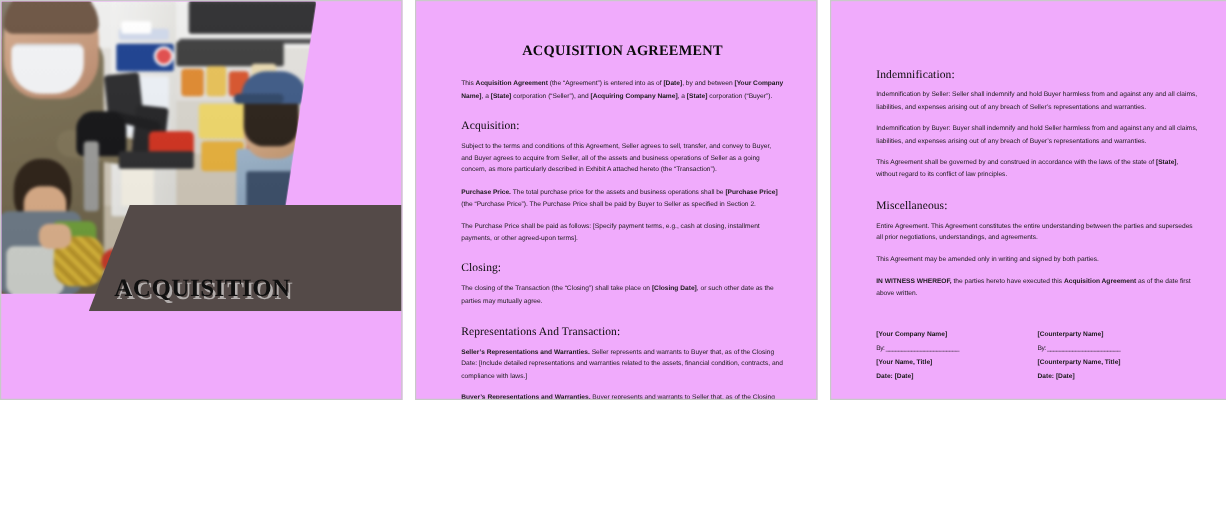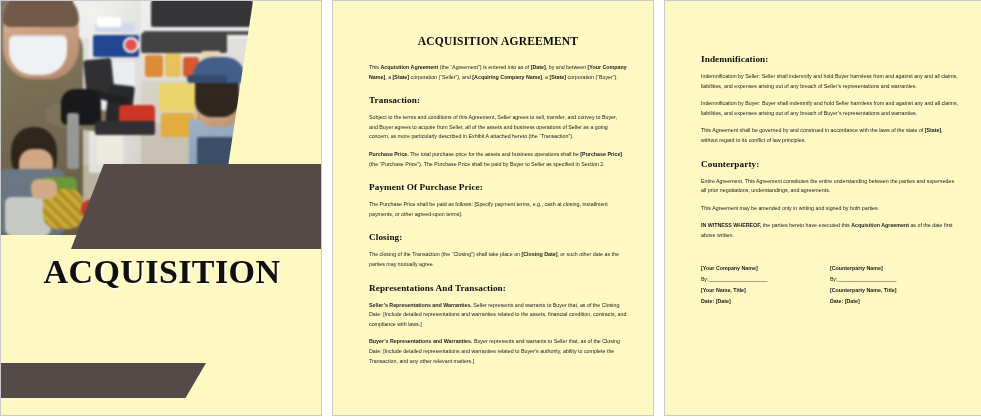--- a/index.html
+++ b/index.html
@@ -23,22 +23,22 @@
     display: flex;
     flex-direction: row;
     align-items: flex-start;
     gap: 10px;
   }
 
   
   .page {
     position: relative;
     width: 322px;
-    height: 416px;
-    background: #fef9c3;
+    height: 320px;
+    background: #f0abfc;
     border: 1px solid #c9c9c9;
     box-sizing: border-box;
     overflow: hidden;
     flex: 0 0 auto;
   }
 
   
   .cover-photo {
     position: absolute;
     left: 0;
@@ -148,26 +148,25 @@
   }
 
   .cover-title {
     position: absolute;
     left: 0;
     top: 218px;
     width: 322px;
     text-align: center;
     font-family: "Liberation Serif", serif;
     font-weight: 700;
-    font-size: 34px;
+    font-size: 20px;
     line-height: 25px;
     letter-spacing: 0.4px;
     color: #101010;
     text-shadow: 2px 2px 0 rgba(255,255,255,0.55);
-    margin-top: 40px;
   }
   .cover-title .line2 { display: block; }
 
   .bottom-shape {
     position: absolute;
     left: 0;
     top: 362px;
     width: 205px;
     height: 35px;
     background: #544a48;
@@ -189,21 +188,21 @@
     font-family: "Liberation Serif", serif;
     font-weight: 700;
     font-size: 11.5px;
     text-align: center;
     letter-spacing: 0.2px;
     margin: 8px 0 16px 0;
     color: #0b0b0b;
   }
   .doc-h2 {
     font-family: "Liberation Serif", serif;
-    font-weight: 700;
+    font-weight: 400;
     font-size: 9.2px;
     margin: 13px 0 8px 0;
     color: #0b0b0b;
     letter-spacing: 0.1px;
   }
   .doc-p {
     font-family: "Liberation Sans", sans-serif;
     font-size: 5.3px;
     line-height: 9.6px;
     margin: 0 0 8px 0;
@@ -305,25 +304,24 @@
     <div class="bottom-shape"></div>
   </div>
 
   <div class="page">
     <div class="doc-body">
 
       <div class="doc-h1">ACQUISITION AGREEMENT</div>
 
       <p class="doc-p"><span>This </span><b>Acquisition Agreement</b><span> (the “Agreement”) is entered into as of </span><b>[Date]</b><span>, by and between </span><b>[Your Company Name]</b><span>, a </span><b>[State]</b><span> corporation (“Seller”), and </span><b>[Acquiring Company Name]</b><span>, a </span><b>[State]</b><span> corporation (“Buyer”).</span></p>
 
-      <div class="doc-h2">Transaction:</div>
+      <div class="doc-h2">Acquisition:</div>
       <p class="doc-p"><span>Subject to the terms and conditions of this Agreement, Seller agrees to sell, transfer, and convey to Buyer, and Buyer agrees to acquire from Seller, all of the assets and business operations of Seller as a going concern, as more particularly described in Exhibit A attached hereto (the “Transaction”).</span></p>
       <p class="doc-p"><b>Purchase Price.</b><span> The total purchase price for the assets and business operations shall be </span><b>[Purchase Price]</b><span> (the “Purchase Price”). The Purchase Price shall be paid by Buyer to Seller as specified in Section 2.</span></p>
 
-      <div class="doc-h2">Payment Of Purchase Price:</div>
       <p class="doc-p"><span>The Purchase Price shall be paid as follows: [Specify payment terms, e.g., cash at closing, installment payments, or other agreed-upon terms].</span></p>
 
       <div class="doc-h2">Closing:</div>
       <p class="doc-p"><span>The closing of the Transaction (the “Closing”) shall take place on </span><b>[Closing Date]</b><span>, or such other date as the parties may mutually agree.</span></p>
 
       <div class="doc-h2">Representations And Transaction:</div>
       <p class="doc-p"><b>Seller’s Representations and Warranties.</b><span> Seller represents and warrants to Buyer that, as of the Closing Date: [Include detailed representations and warranties related to the assets, financial condition, contracts, and compliance with laws.]</span></p>
       <p class="doc-p"><b>Buyer’s Representations and Warranties.</b><span> Buyer represents and warrants to Seller that, as of the Closing Date: [Include detailed representations and warranties related to Buyer’s authority, ability to complete the Transaction, and any other relevant matters.]</span></p>
 
     </div>
@@ -331,21 +329,21 @@
 
   <div class="page">
     <div class="doc-body p3">
 
       <div class="doc-h2">Indemnification:</div>
       <p class="doc-p"><span>Indemnification by Seller: Seller shall indemnify and hold Buyer harmless from and against any and all claims, liabilities, and expenses arising out of any breach of Seller’s representations and warranties.</span></p>
       <p class="doc-p"><span>Indemnification by Buyer: Buyer shall indemnify and hold Seller harmless from and against any and all claims, liabilities, and expenses arising out of any breach of Buyer’s representations and warranties.</span></p>
 
       <p class="doc-p"><span>This Agreement shall be governed by and construed in accordance with the laws of the state of </span><b>[State]</b><span>, without regard to its conflict of law principles.</span></p>
 
-      <div class="doc-h2">Counterparty:</div>
+      <div class="doc-h2">Miscellaneous:</div>
       <p class="doc-p"><span>Entire Agreement. This Agreement constitutes the entire understanding between the parties and supersedes all prior negotiations, understandings, and agreements.</span></p>
       <p class="doc-p"><span>This Agreement may be amended only in writing and signed by both parties.</span></p>
       <p class="doc-p"><b>IN WITNESS WHEREOF,</b><span> the parties hereto have executed this </span><b>Acquisition Agreement</b><span> as of the date first above written.</span></p>
 
       <div class="sig-wrap">
         <div class="sig-col">
           <div class="sig-line bold">[Your Company Name]</div>
           <div class="sig-line sig-rule">By: _______________________</div>
           <div class="sig-line bold">[Your Name, Title]</div>
           <div class="sig-line bold">Date: [Date]</div>

